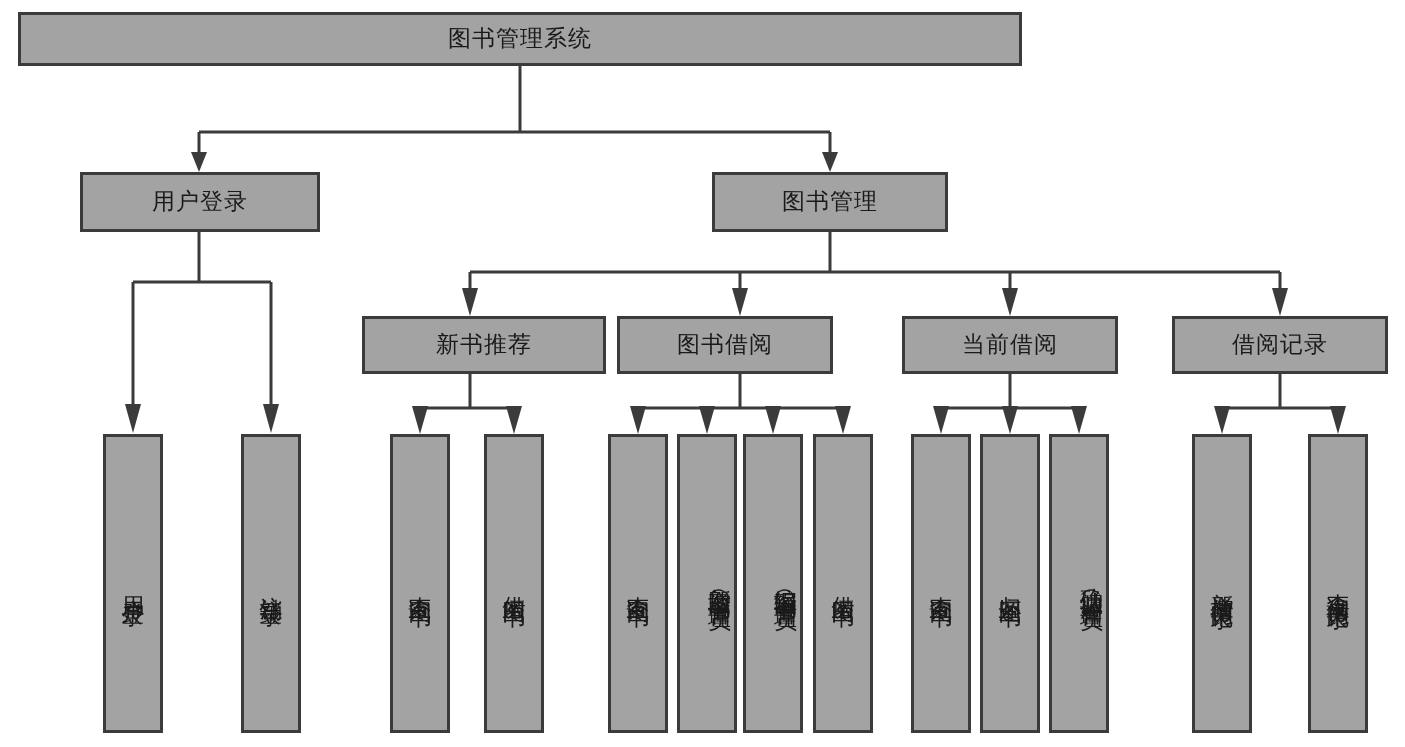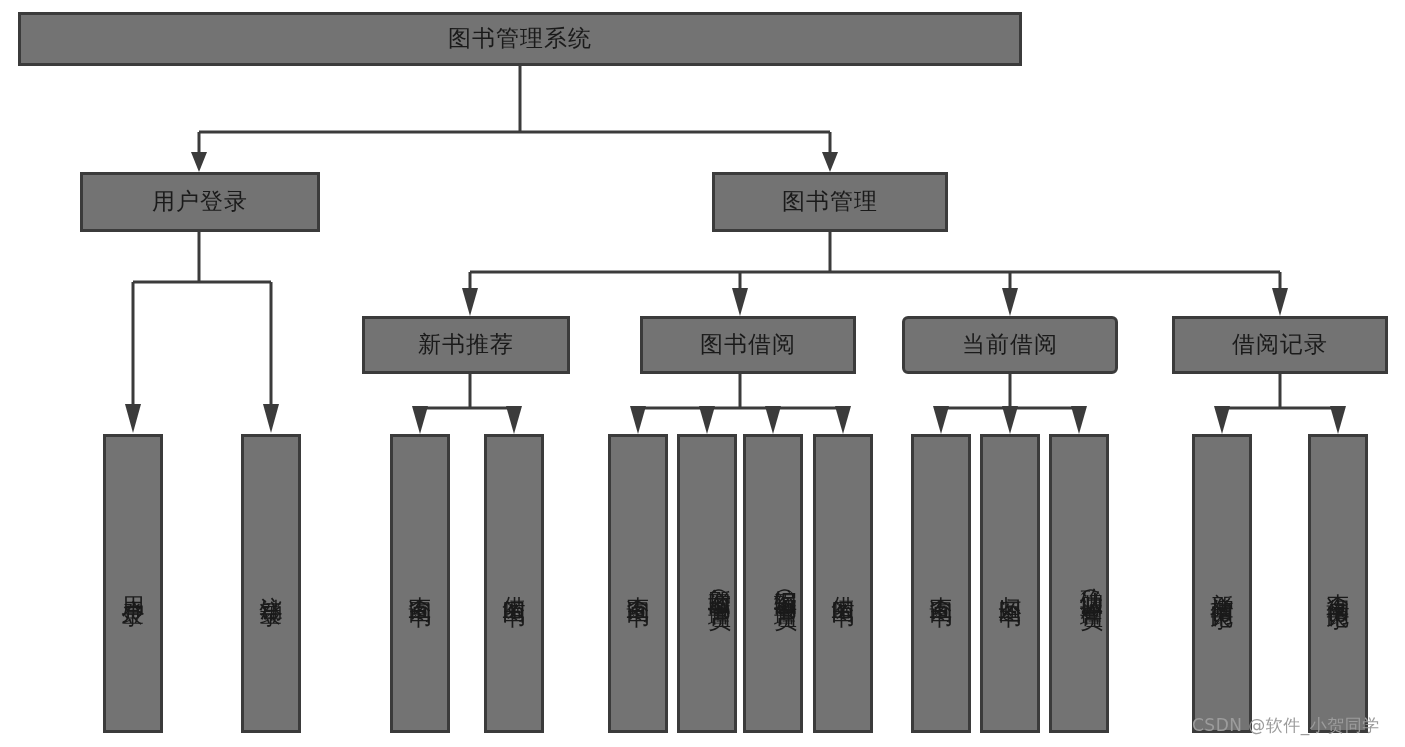--- a/index.html
+++ b/index.html
@@ -14,21 +14,21 @@
     position: relative;
     width: 1405px;
     height: 747px;
     background: #ffffff;
     overflow: hidden;
   }
   .node {
     position: absolute;
     box-sizing: border-box;
     border: 3px solid #3b3b3b;
-    background: #737373;
+    background: #a3a3a3;
     display: flex;
     align-items: center;
     justify-content: center;
     color: #1a1a1a;
   }
   .node.horiz {
     font-size: 23px;
     line-height: 1.2;
     letter-spacing: 1px;
   }
@@ -138,27 +138,27 @@
     <span class="node-label">图书管理系统</span>
   </div>
 
   <div class="node horiz" style="left:80px; top:172px; width:240px; height:60px;">
     <span class="node-label">用户登录</span>
   </div>
   <div class="node horiz" style="left:712px; top:172px; width:236px; height:60px;font-family:Liberation Serif, serif;">
     <span class="node-label">图书管理</span>
   </div>
 
-  <div class="node horiz" style="left:362px; top:316px; width:208px; height:58px;">
+  <div class="node horiz" style="left:362px; top:316px; width:244px; height:58px;">
     <span class="node-label">新书推荐</span>
   </div>
-  <div class="node horiz" style="left:640px; top:316px; width:216px; height:58px;">
+  <div class="node horiz" style="left:617px; top:316px; width:216px; height:58px;">
     <span class="node-label">图书借阅</span>
   </div>
-  <div class="node horiz" style="left:902px; top:316px; width:216px; height:58px;border-radius:6px;">
+  <div class="node horiz" style="left:902px; top:316px; width:216px; height:58px;">
     <span class="node-label">当前借阅</span>
   </div>
   <div class="node horiz" style="left:1172px; top:316px; width:216px; height:58px;justify-content:center;">
     <span class="node-label">借阅记录</span>
   </div>
 
   <div class="node vert" style="left:103px; top:434px; width:60px; height:299px; align-items:center;">
     <span class="node-label">用户登录</span>
   </div>
   <div class="node vert" style="left:241px; top:434px; width:60px; height:299px; align-items:center;">
@@ -195,15 +195,14 @@
     <span class="node-label">确认归还（管理员）</span>
   </div>
 
   <div class="node vert" style="left:1192px; top:434px; width:60px; height:299px; align-items:center;">
     <span class="node-label">新增借阅记录</span>
   </div>
   <div class="node vert" style="left:1308px; top:434px; width:60px; height:299px; align-items:center;">
     <span class="node-label">查询借阅记录</span>
   </div>
 
-  <div class="watermark">CSDN @软件_小贺同学</div>
 
 </div>
 
 </body></html>

